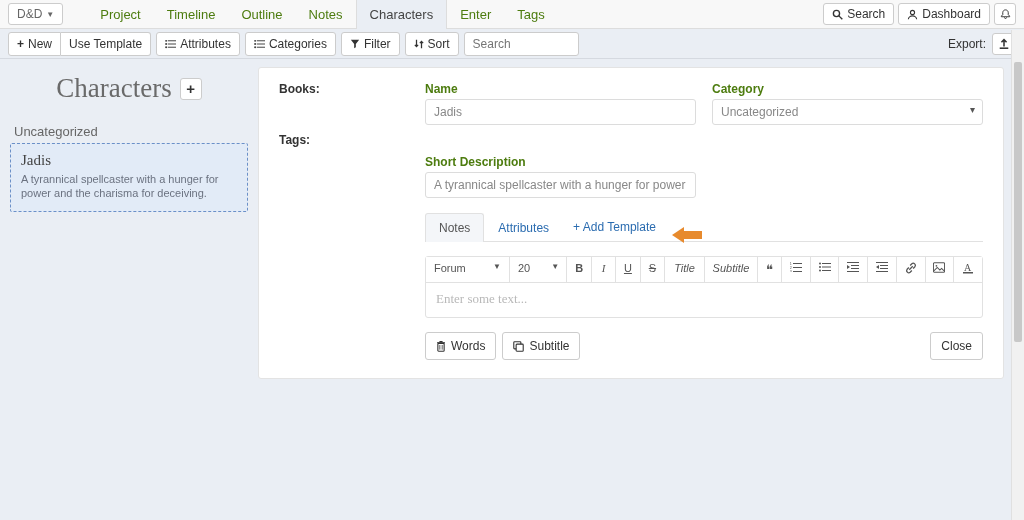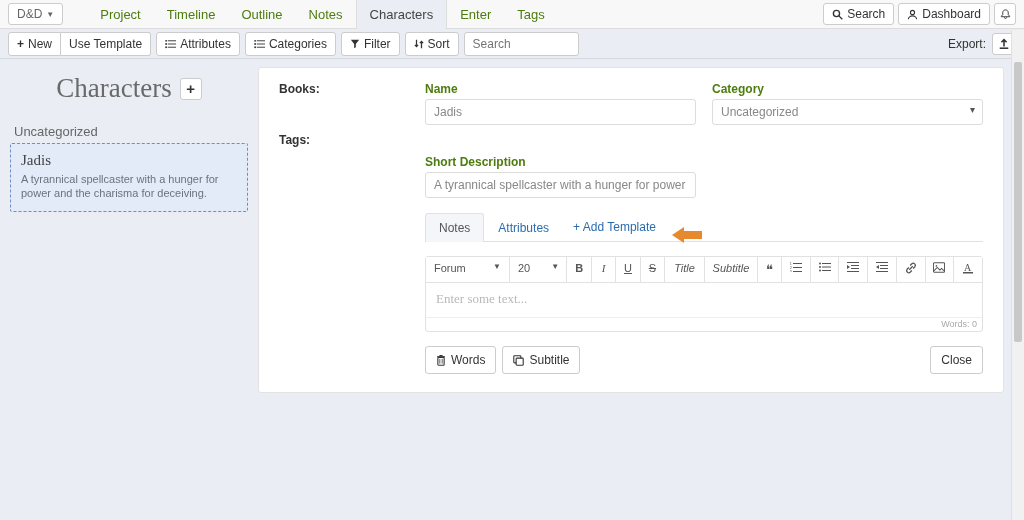--- a/index.html
+++ b/index.html
@@ -655,21 +655,20 @@
             <div class="ed-cell" style="border-right:none;">
               <span>
                   <svg width="12" height="12" viewBox="0 0 12 12">
                     <text x="2" y="9" font-size="10" fill="#555" font-family="serif">A</text>
                     <rect x="1" y="10" width="10" height="1.5" fill="#555"></rect>
                   </svg>
                 </span>
             </div>
           </div>
           <div class="editor-body">Enter some text...</div>
-          <div class="editor-footer">Words: 0</div>
         </div>
 
         <div class="bottom-row">
           <div class="act-btn">
             <span>
                 <svg width="10" height="11" viewBox="0 0 12 14">
                   <rect x="2" y="3" width="8" height="10" rx="1" fill="none" stroke="#333" stroke-width="1.4"></rect>
                   <rect x="1" y="1.5" width="10" height="1.5" fill="#333"></rect>
                   <rect x="4" y="0" width="4" height="1.5" fill="#333"></rect>
                   <line x1="4.5" y1="5" x2="4.5" y2="11" stroke="#333"></line>

